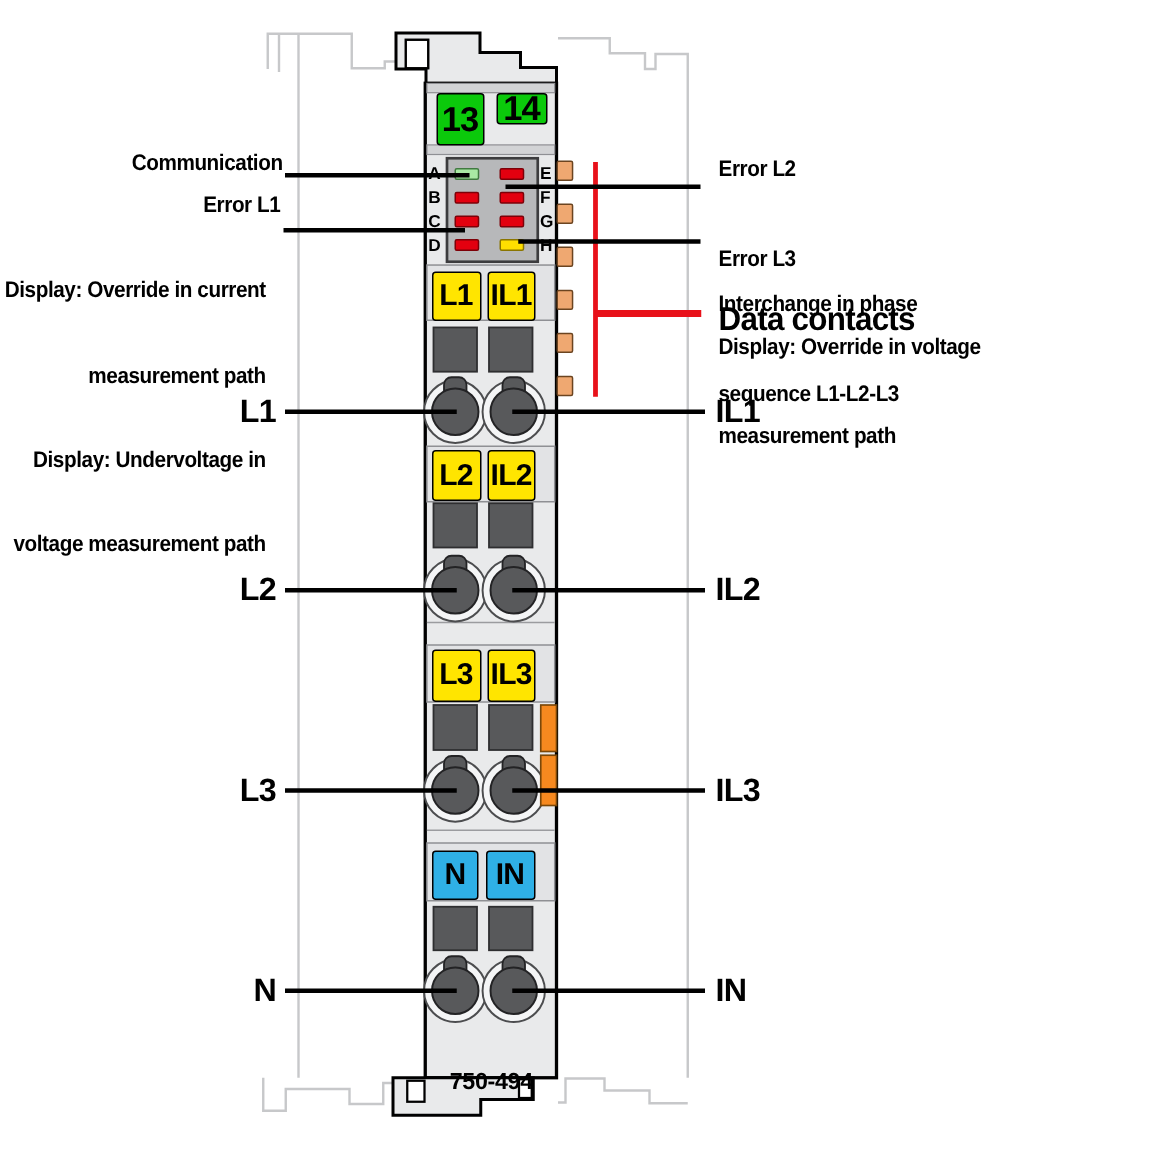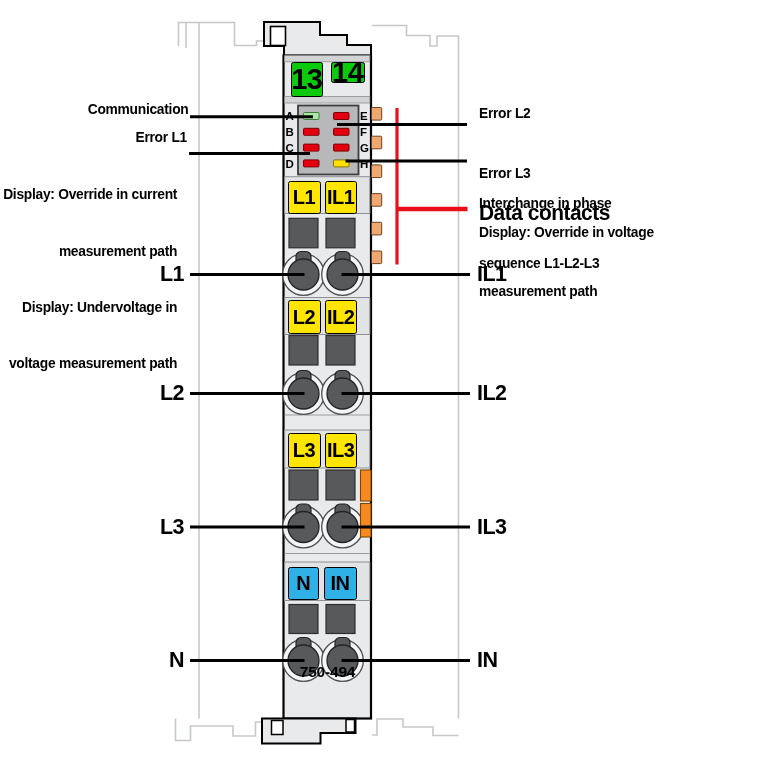--- a/index.html
+++ b/index.html
@@ -16,25 +16,25 @@
   .lh-r{line-height:19.7px;}
   .dc{font-size:22px;letter-spacing:-0.5px;transform:scaleX(0.95);transform-origin:0 0;}
   .term{font-size:21.5px;letter-spacing:-0.5px;line-height:25px;}
   .term-l{right:584px;text-align:right;}
   .term-r{left:477px;text-align:left;}
   .blk{
     position:absolute;display:flex;align-items:center;justify-content:center;
     font-weight:bold;border:1.7px solid #000;border-radius:2.5px;box-sizing:border-box;
     letter-spacing:-0.5px;
   }
-  .blk-green{background:#0bc90b;font-size:29px;}
+  .blk-green{background:#0bc90b;font-size:23px;}
   .blk-yellow{background:#ffe500;font-size:20px;}
   .blk-blue{background:#2fb0e6;font-size:20px;}
   .ledltr{position:absolute;font-weight:bold;font-size:11.5px;line-height:14px;width:13px;}
-  .pn{position:absolute;left:284px;width:87px;top:663px;text-align:center;
+  .pn{position:absolute;left:284px;width:87px;top:713px;text-align:center;
       font-weight:bold;font-size:15.5px;letter-spacing:-0.2px;}
 </style>
 </head>
 <body>
 
 <div class="stage">
 
   <svg width="768" height="768" viewBox="0 0 768 768">
 
     <g fill="none" stroke="#c7c8ca" stroke-width="1.6">

